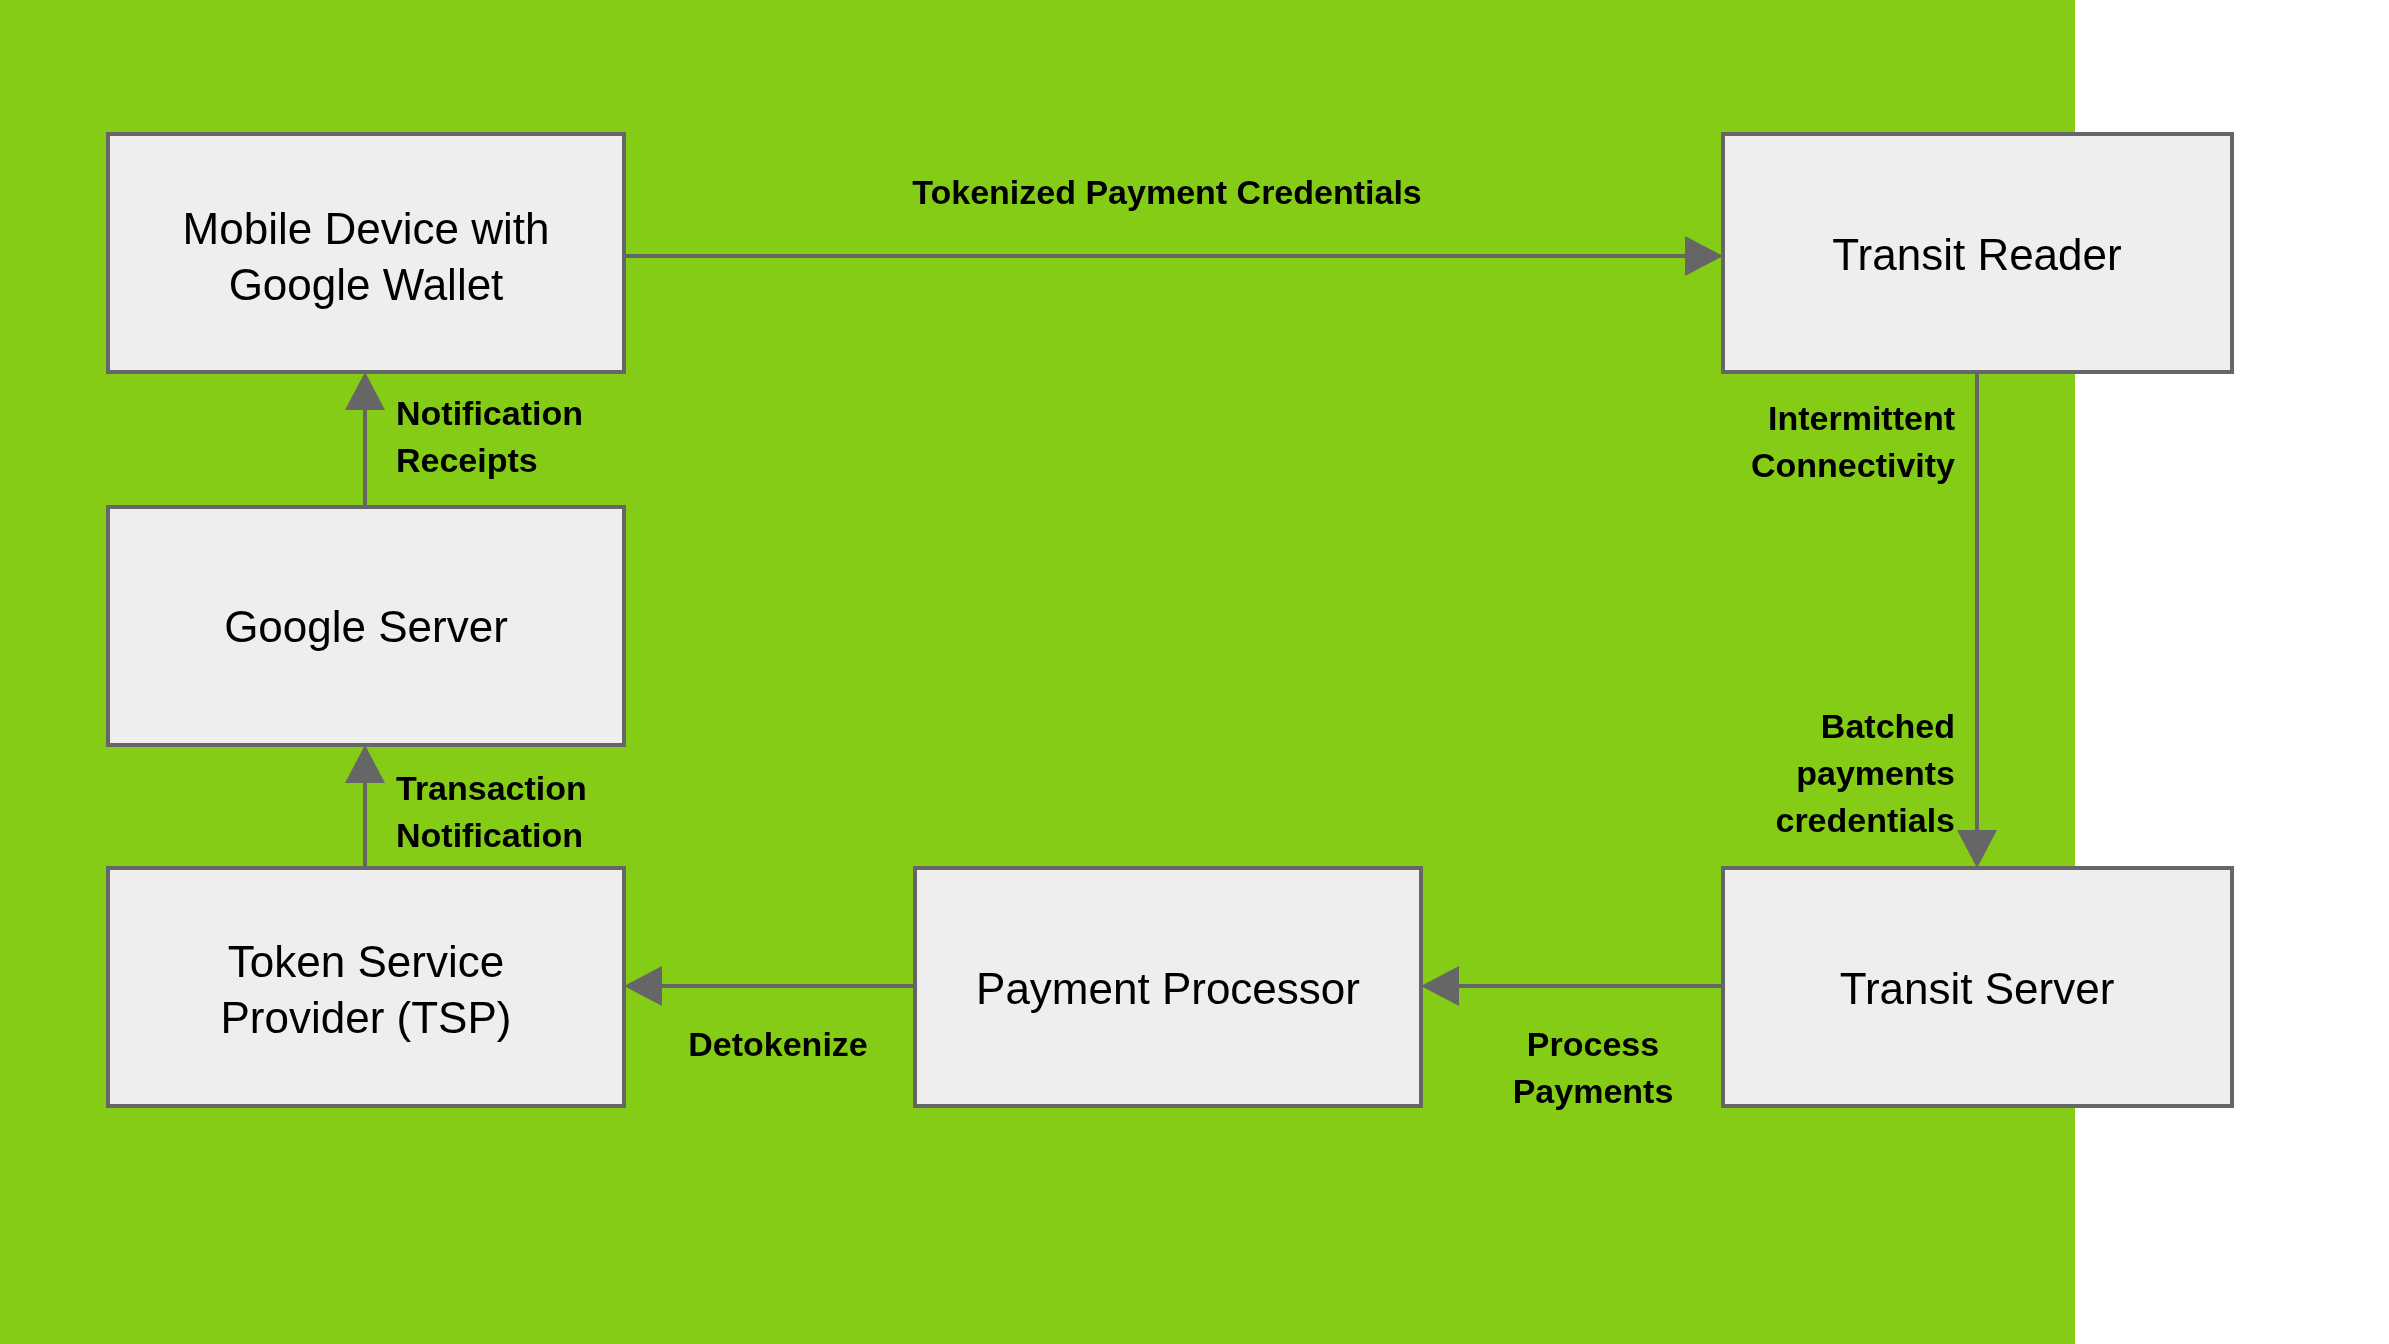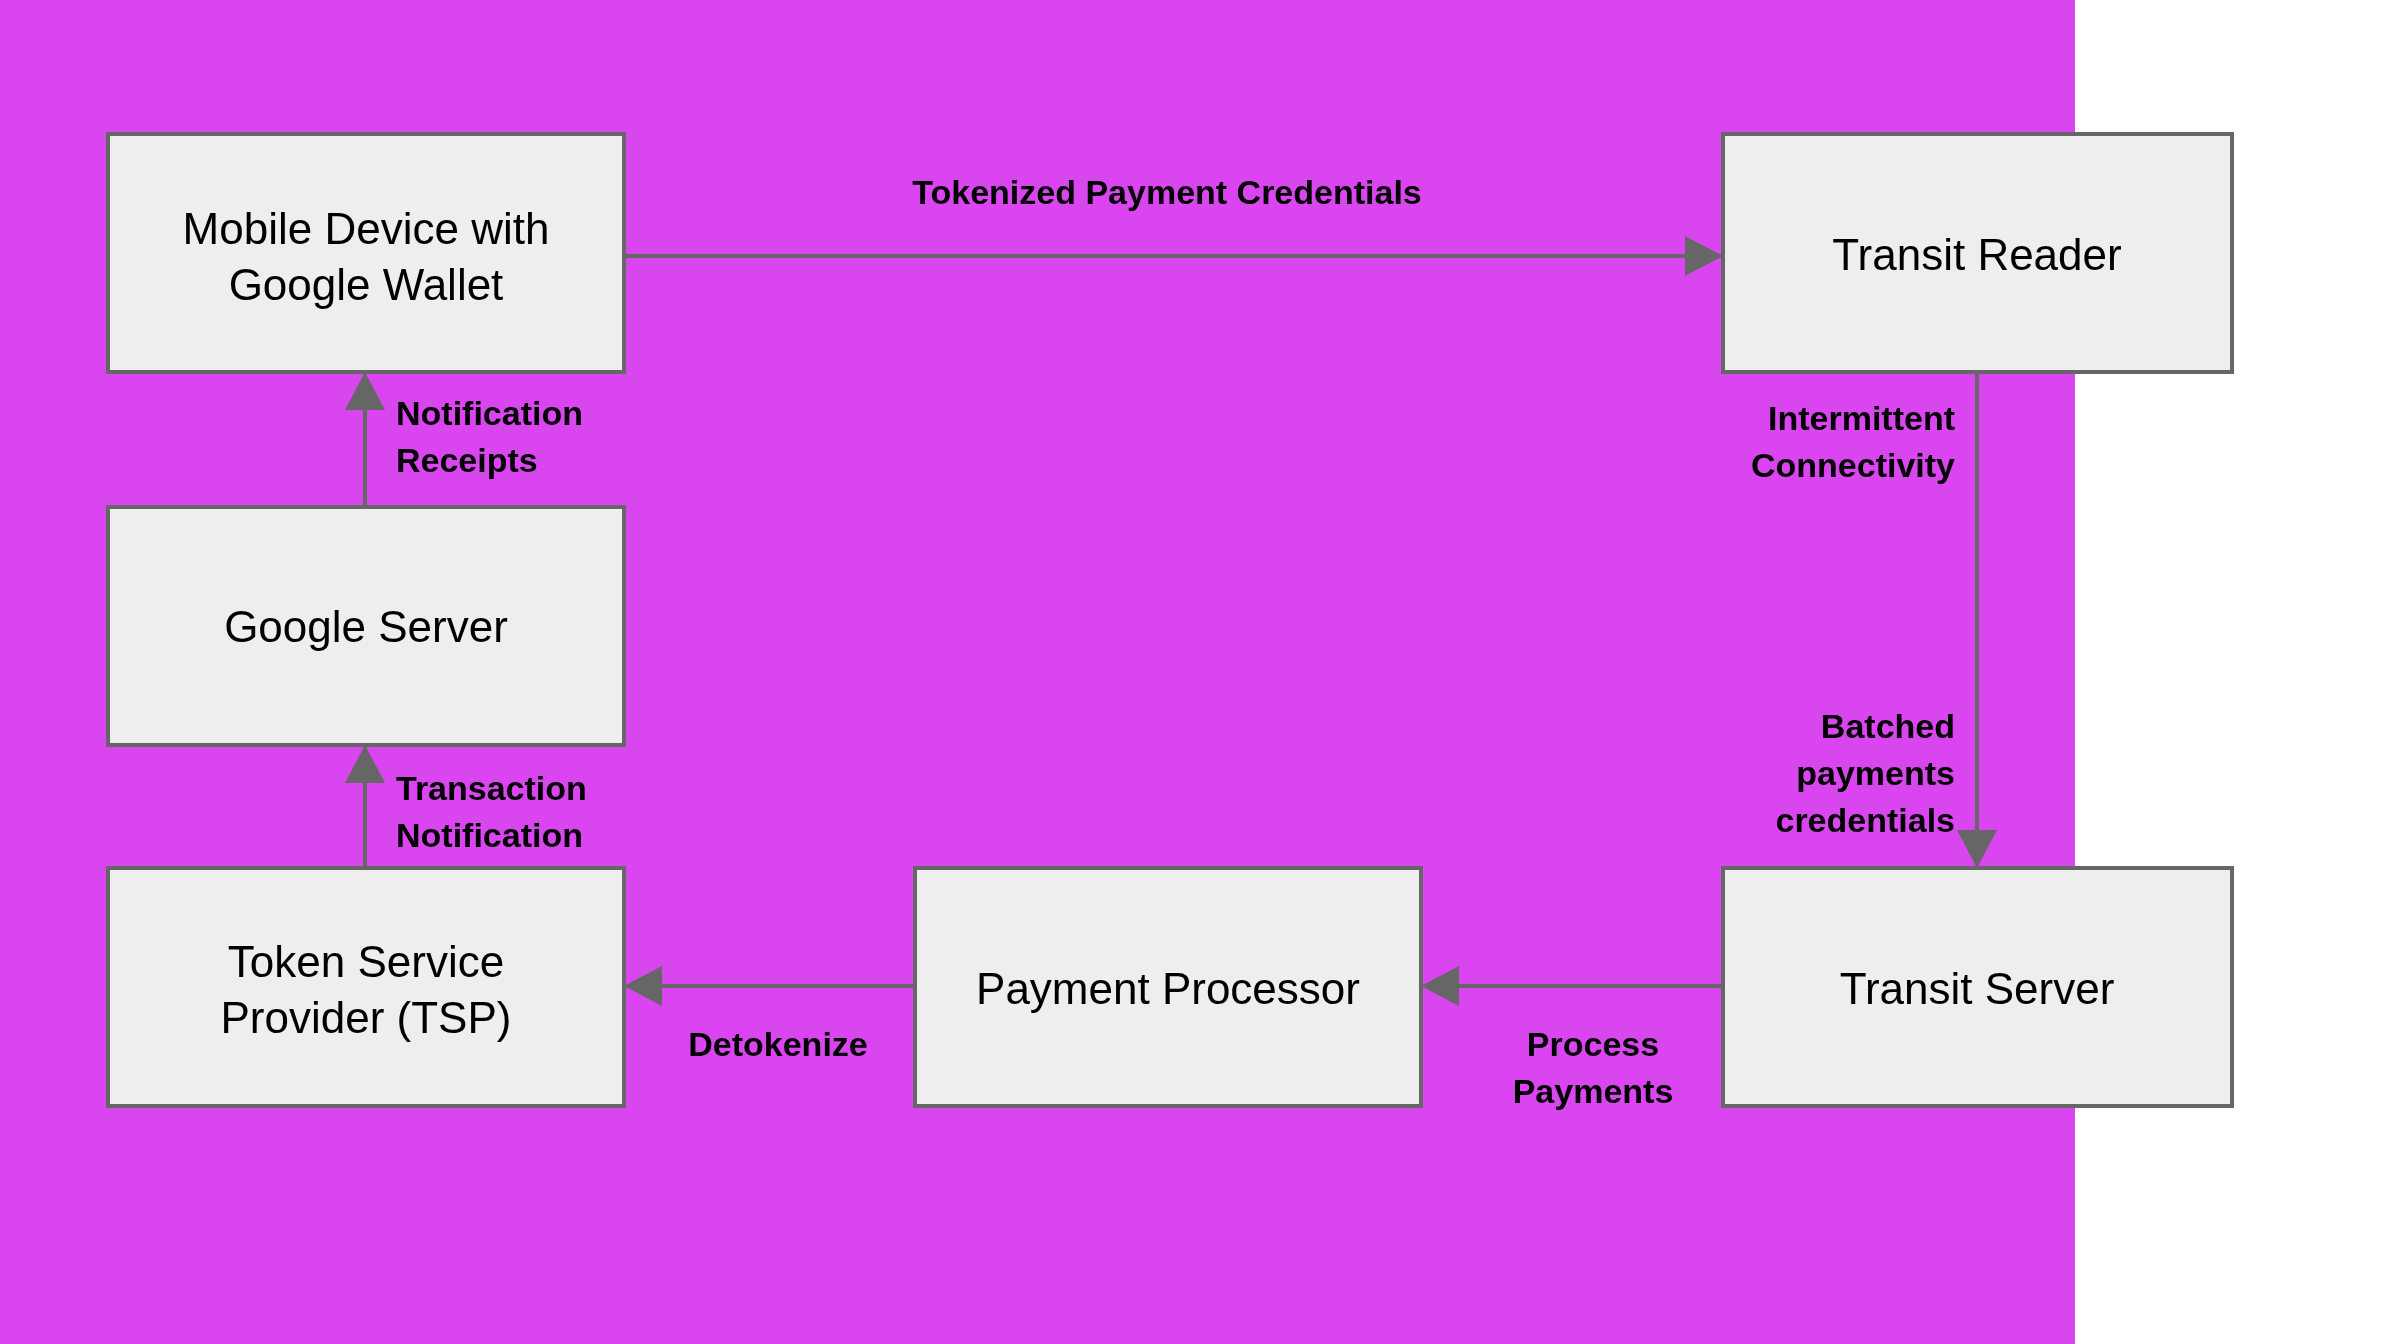--- a/index.html
+++ b/index.html
@@ -10,21 +10,21 @@
   body {
     width: 2389px;
     height: 1344px;
     font-family: "Liberation Sans", sans-serif;
     overflow: hidden;
   }
   #diagram-root {
     position: relative;
     width: 2075px;
     height: 1344px;
-    background: #d946ef;
+    background: #84cc16;
   }
   svg#flow {
     display: block;
     width: 2389px;
     height: 1344px;
   }
   .node-rect {
     fill: #eeeeee;
     stroke: #666666;
     stroke-width: 4;

